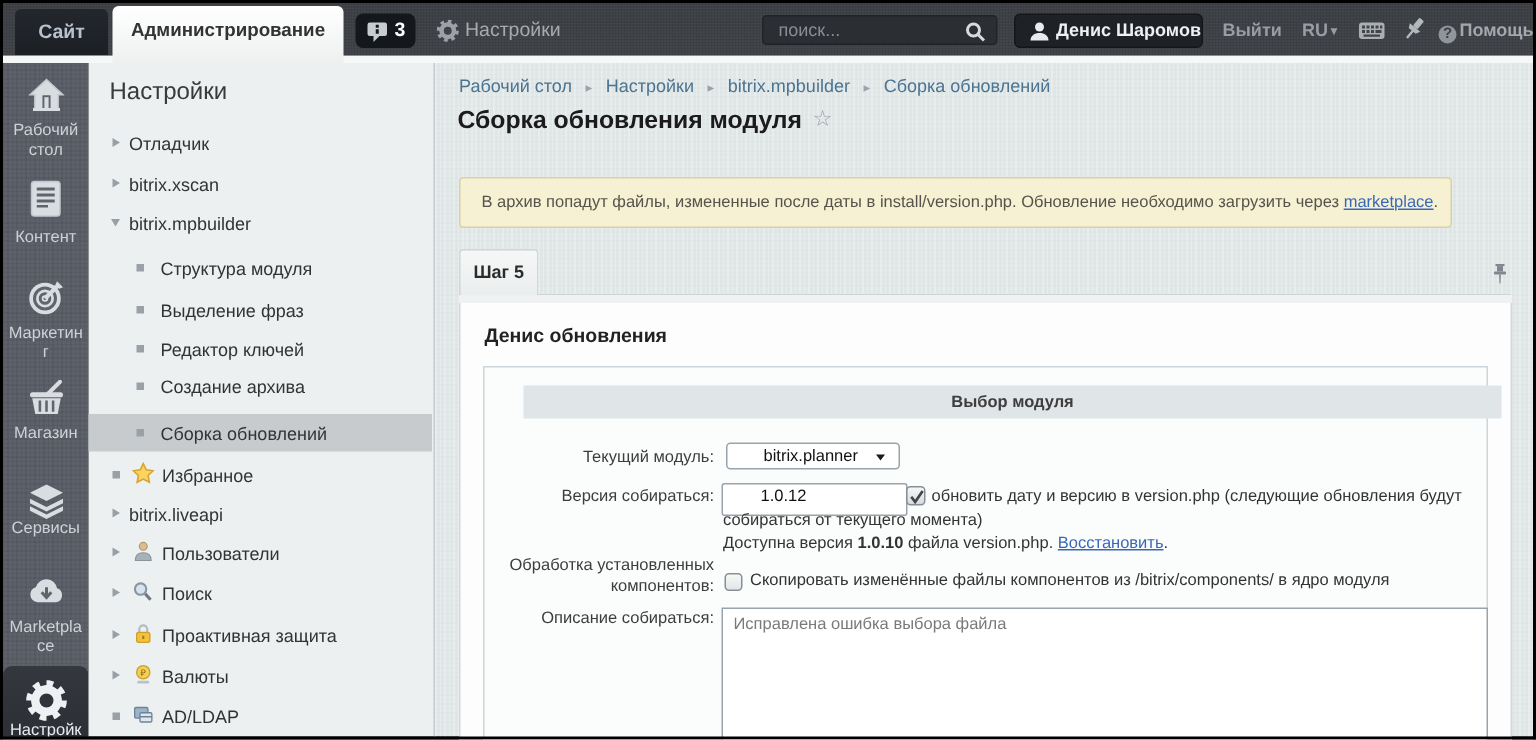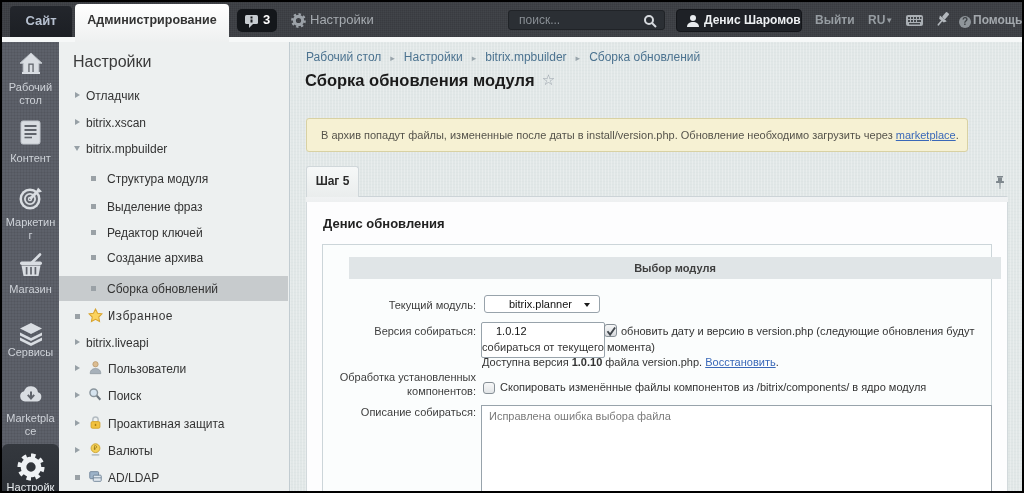--- a/index.html
+++ b/index.html
@@ -87,22 +87,22 @@
 #panel { position:absolute; left:16px; top:160px; width:702px; height:345px; background:#fdfdfe;
   border:1px solid #d2d9dc; border-top:none; }
 #ptitle { position:absolute; left:16px; top:14px; font-size:13px; font-weight:bold; color:#222; }
 #innerbox { position:absolute; left:15px; top:42px; width:670px; height:300px; background:#fbfdfd; border:1px solid #ccd5d9; }
 #graybar { position:absolute; left:8px; top:12px; width:652px; height:22px; background:#e0e5e7;
   text-align:center; font-size:11px; font-weight:bold; color:#3e3e3e; line-height:22px;margin-left:18px; }
 .flabel { position:absolute; left:0; width:153px; font-size:11px; color:#3d3d3d; text-align:right; line-height:14px; }
 #sel { position:absolute; left:161px; top:50px; width:116px; height:18px; background:#fff;
   border:1px solid #98a3ab; border-radius:3px; font-size:11px; color:#111; line-height:16px; padding-left:24px; }
 #sel .arr { position:absolute; right:9px; top:7px; width:0; height:0; border-top:4.5px solid #1b1b1b; border-left:3.5px solid transparent; border-right:3.5px solid transparent; }
-#inp { position:absolute; left:158px; top:77px; width:124px; height:36px; background:#fff;
-  border:1px solid #98a3ab; border-radius:2px; font-size:11px; color:#111; line-height:16px; padding-left:14px; }
+#inp { position:absolute; left:158px; top:77px; width:124px; height:22px; background:#fff;
+  border:1px solid #98a3ab; border-radius:2px; font-size:11px; color:#111; line-height:16px; padding-left:25px; }
 .cb { position:absolute; width:13px; height:13px; background:linear-gradient(#f5f6f7,#d8dbde); border:1px solid #868f96; border-radius:3px; }
 #cb1 { left:281px; top:79px; }
 #cb1 svg { position:absolute; left:0px; top:0px; }
 #cb2 { left:160px; top:137px; width:12px; height:12px; background:linear-gradient(#f7f8f8,#e2e5e7); }
 .ftext { position:absolute; font-size:11px; color:#333; white-space:nowrap; }
 #ta { position:absolute; left:158px; top:160px; width:511px; height:150px; background:#fff;
   border:1px solid #98a3ab; font-size:11px; color:#7a7a7a; padding:4px 7px; }
 a.lnk { color:#3a68b8; }
 </style>
 </head>
@@ -271,21 +271,21 @@
       <span class="txts">Редактор ключей</span>
     </div>
   <div class="mi" style="top:203px;">
       <span class="sqs"></span>
       <span class="txts">Создание архива</span>
     </div>
   <div class="mi sel" style="top:233px;">
       <span class="sqs"></span>
       <span class="txts">Сборка обновлений</span>
     </div>
-  <div class="mi" style="top:262px;font-family:Liberation Mono, monospace;">
+  <div class="mi" style="top:262px;">
       <span class="sq"></span>
     <svg class="icn" viewBox="0 0 17 17">
         <path d="M8.5 1.2l2.3 4.7 5.1.7-3.7 3.6.9 5.1-4.6-2.4-4.6 2.4.9-5.1L1.1 6.6l5.1-.7z" fill="#fbd35e" stroke="#d8a430" stroke-width="1.2"></path>
       </svg>
     <span class="txti">Избранное</span>
     </div>
   <div class="mi" style="top:288px;">
       <span class="tri"></span>
       <span class="txt">bitrix.liveapi</span>
     </div>

